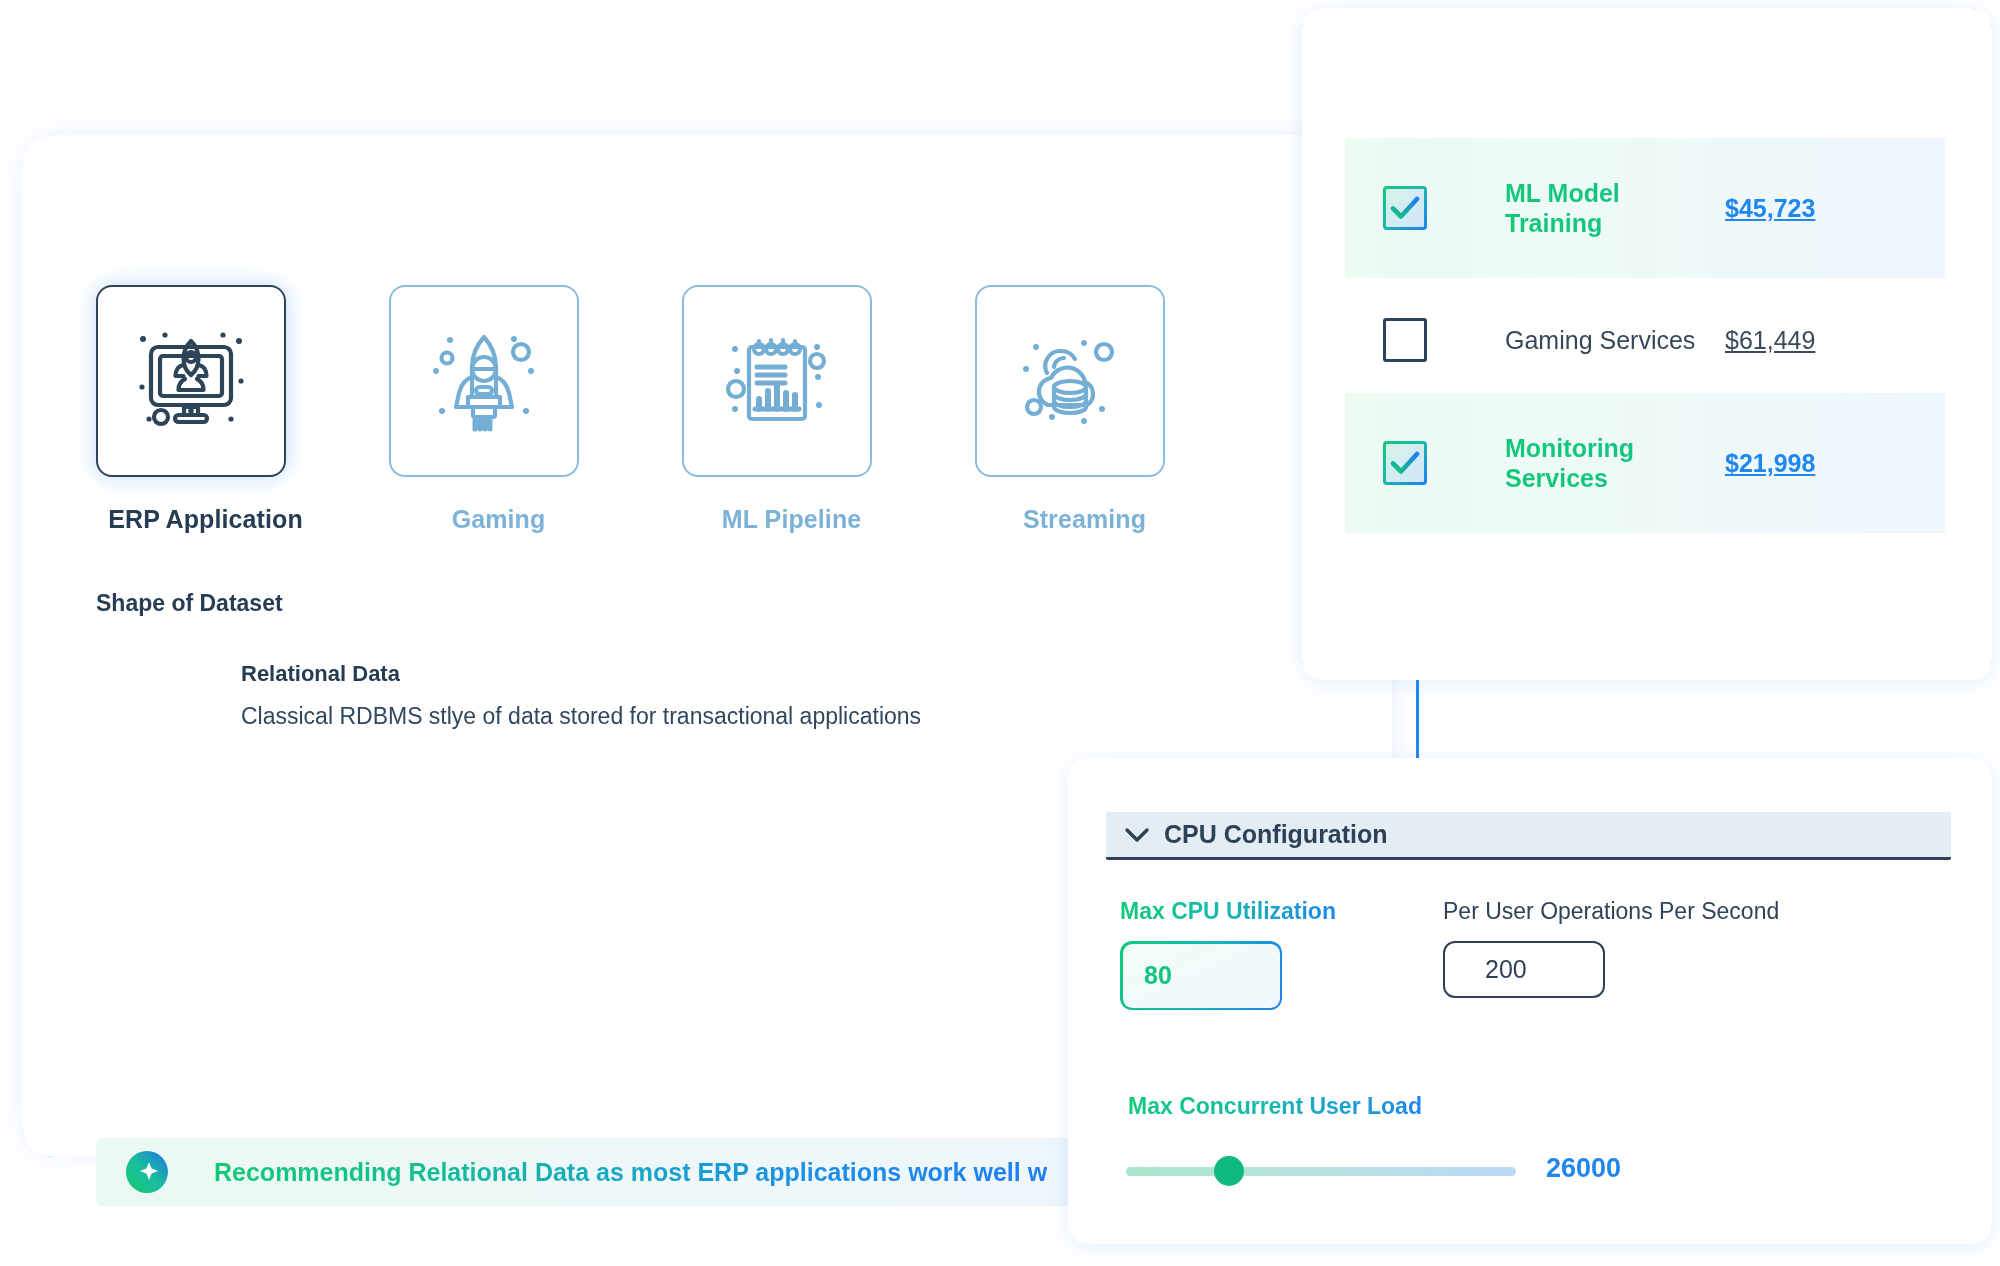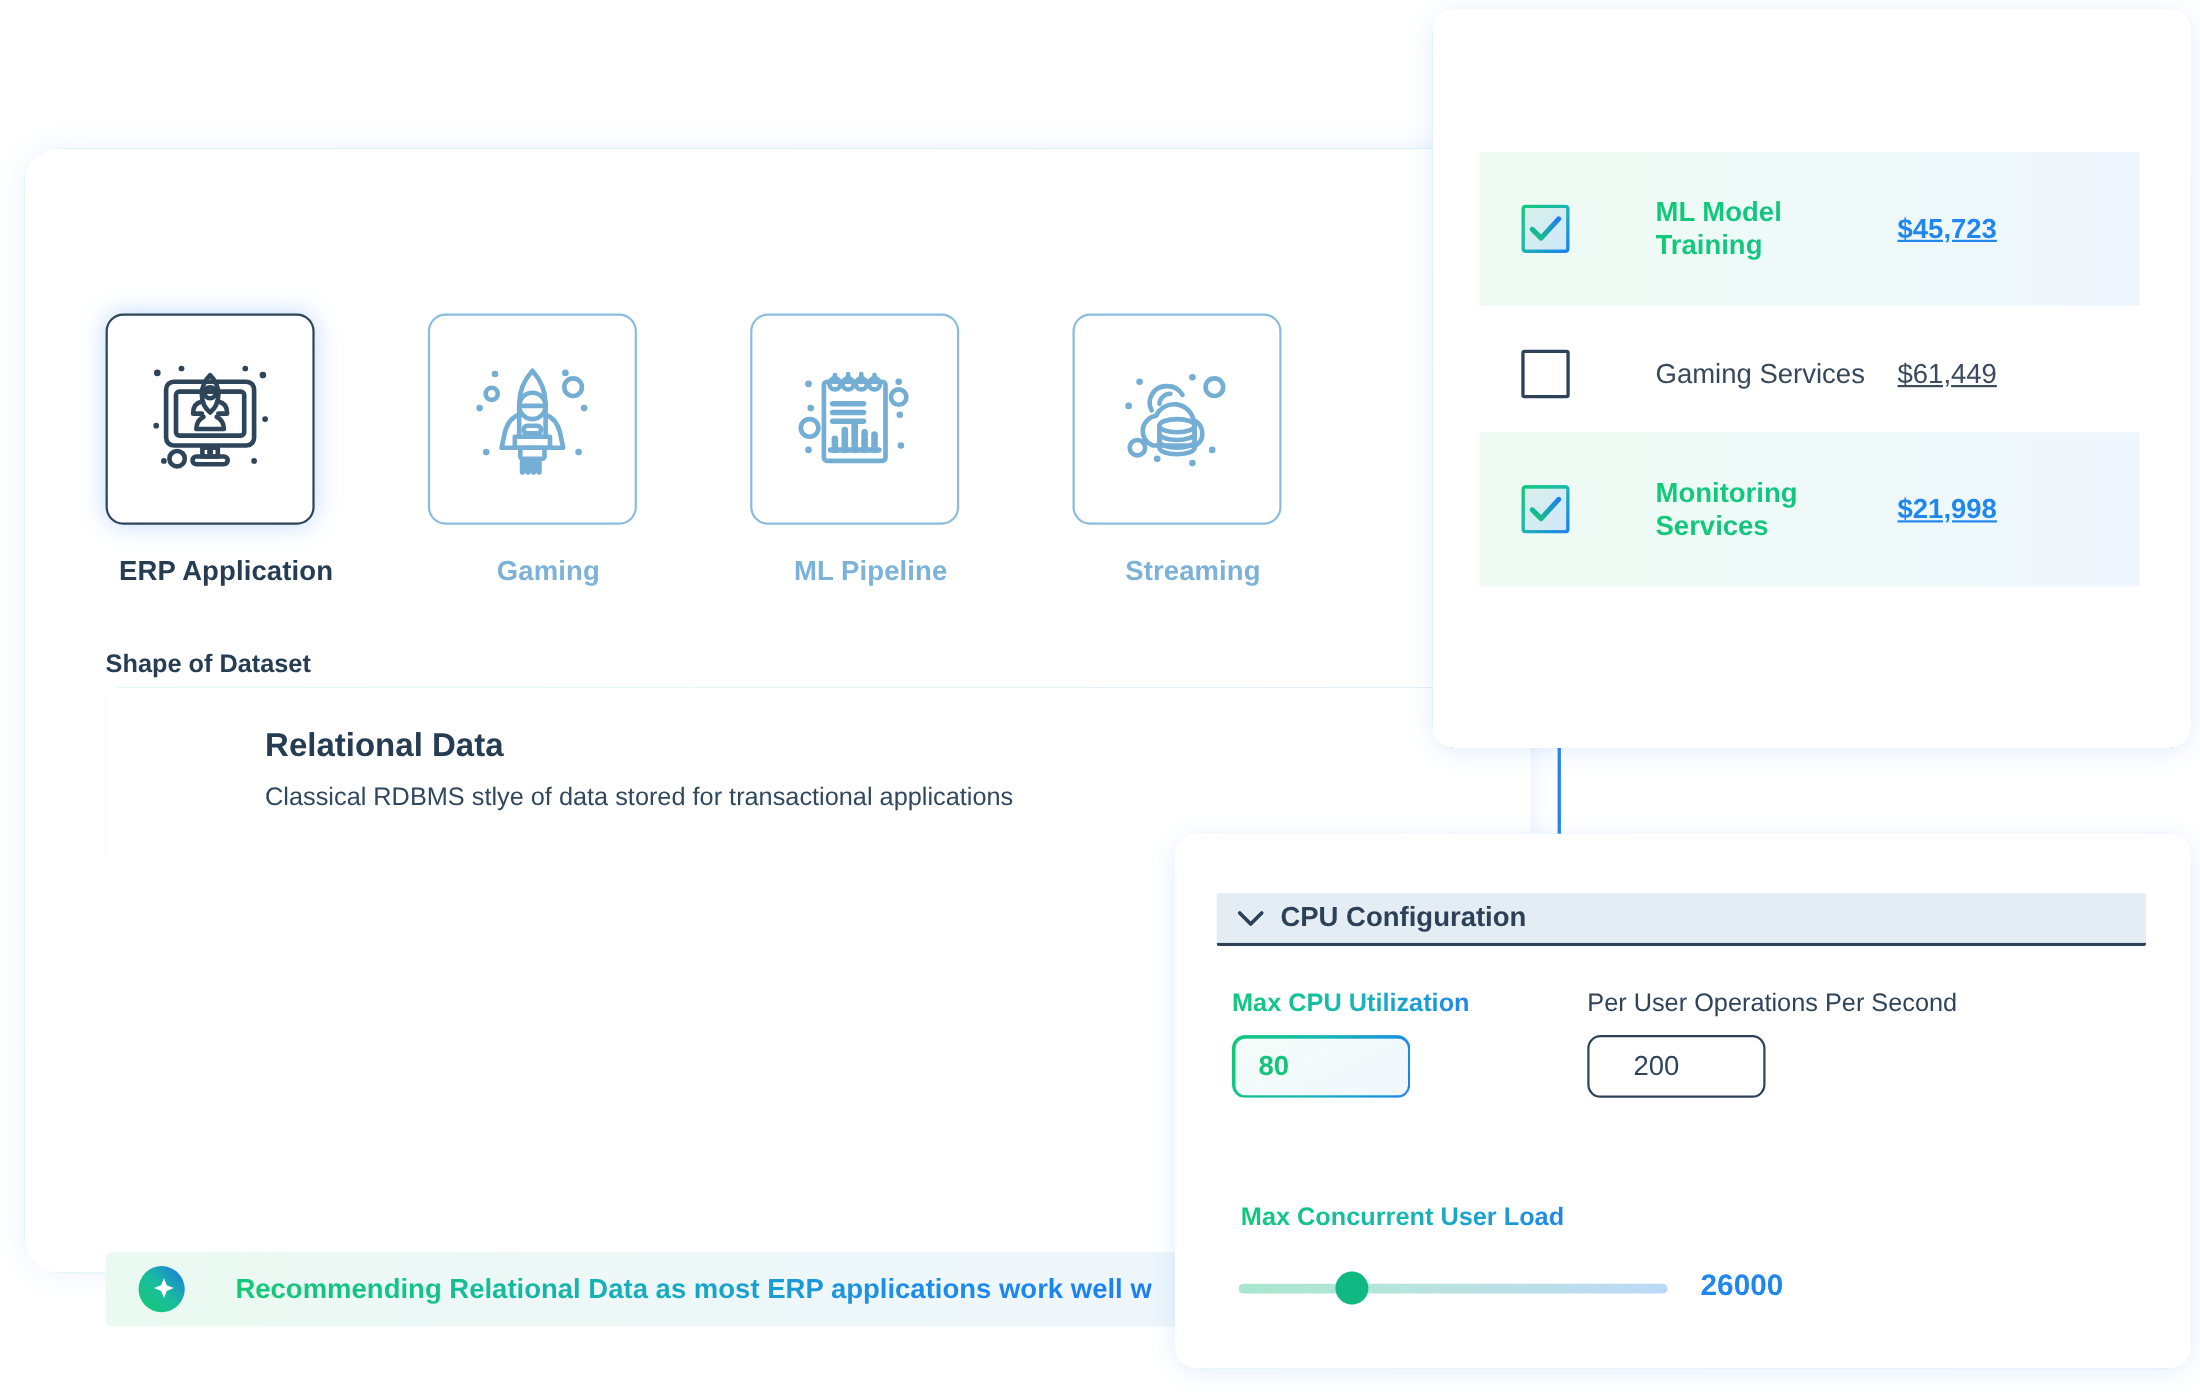--- a/index.html
+++ b/index.html
@@ -53,21 +53,21 @@
     font-size:23px; font-weight:700; color:#263d54;
   }
   #dataset-box{
     position:absolute; left:74px; top:490px; width:1225px; height:165px;
     border-radius:13px; padding:2px;
     background-image:linear-gradient(#fff,#fff),
                      linear-gradient(93deg,#12cb7e 0%,#1fbba6 30%,#2f9ed6 65%,#1f86ef 100%);
     background-origin:border-box; background-clip:content-box, border-box;
   }
   #dataset-inner{ position:absolute; inset:0; border-radius:11px; background:#fff; padding:36px 0 0 145px; }
-  #dataset-title{ font-size:30px; font-weight:700; color:#253c52; }
+  #dataset-title{ font-size:22px; font-weight:700; color:#253c52; }
   #dataset-desc{ margin-top:16px; font-size:23px; color:#30475d; font-weight:400; }
 
   
   #reco-banner{
     position:absolute; left:74px; top:1003px; width:1225px; height:68px;
     border-radius:6px;
     background:linear-gradient(95deg,#eaf9f1 0%,#eef8f8 40%,#eef5fd 100%);
     display:flex; align-items:center; padding-left:28px;
   }
   #reco-logo{ width:46px; height:46px; flex:0 0 46px; position:relative; }
@@ -153,21 +153,21 @@
   .field-label.grad{
     background:linear-gradient(90deg,#10c97a 0%,#17b9b0 48%,#1f86ee 100%);
     -webkit-background-clip:text; background-clip:text; color:transparent;
   }
   .field-label.plain{ color:#2f4358; font-weight:400; }
 
   #lbl-cpu{ left:52px; top:140px; }
   #lbl-ops{ left:375px; top:140px; }
 
   #fld-cpu{
-    position:absolute; left:52px; top:183px; width:162px; height:57px;
+    position:absolute; left:52px; top:183px; width:162px; height:69px;
     border-radius:12px; padding:2.5px;
     background-image:linear-gradient(155deg,#f4fcf8,#f1f8fe),
                      linear-gradient(110deg,#11c978 0%,#18b8b3 45%,#1d82f1 100%);
     background-origin:border-box; background-clip:content-box, border-box;
   }
   #fld-cpu .val{
     position:absolute; inset:0; display:flex; align-items:center; padding-left:24px;
     font-size:25px; font-weight:700; color:#11c57c;
   }
   #fld-ops{

